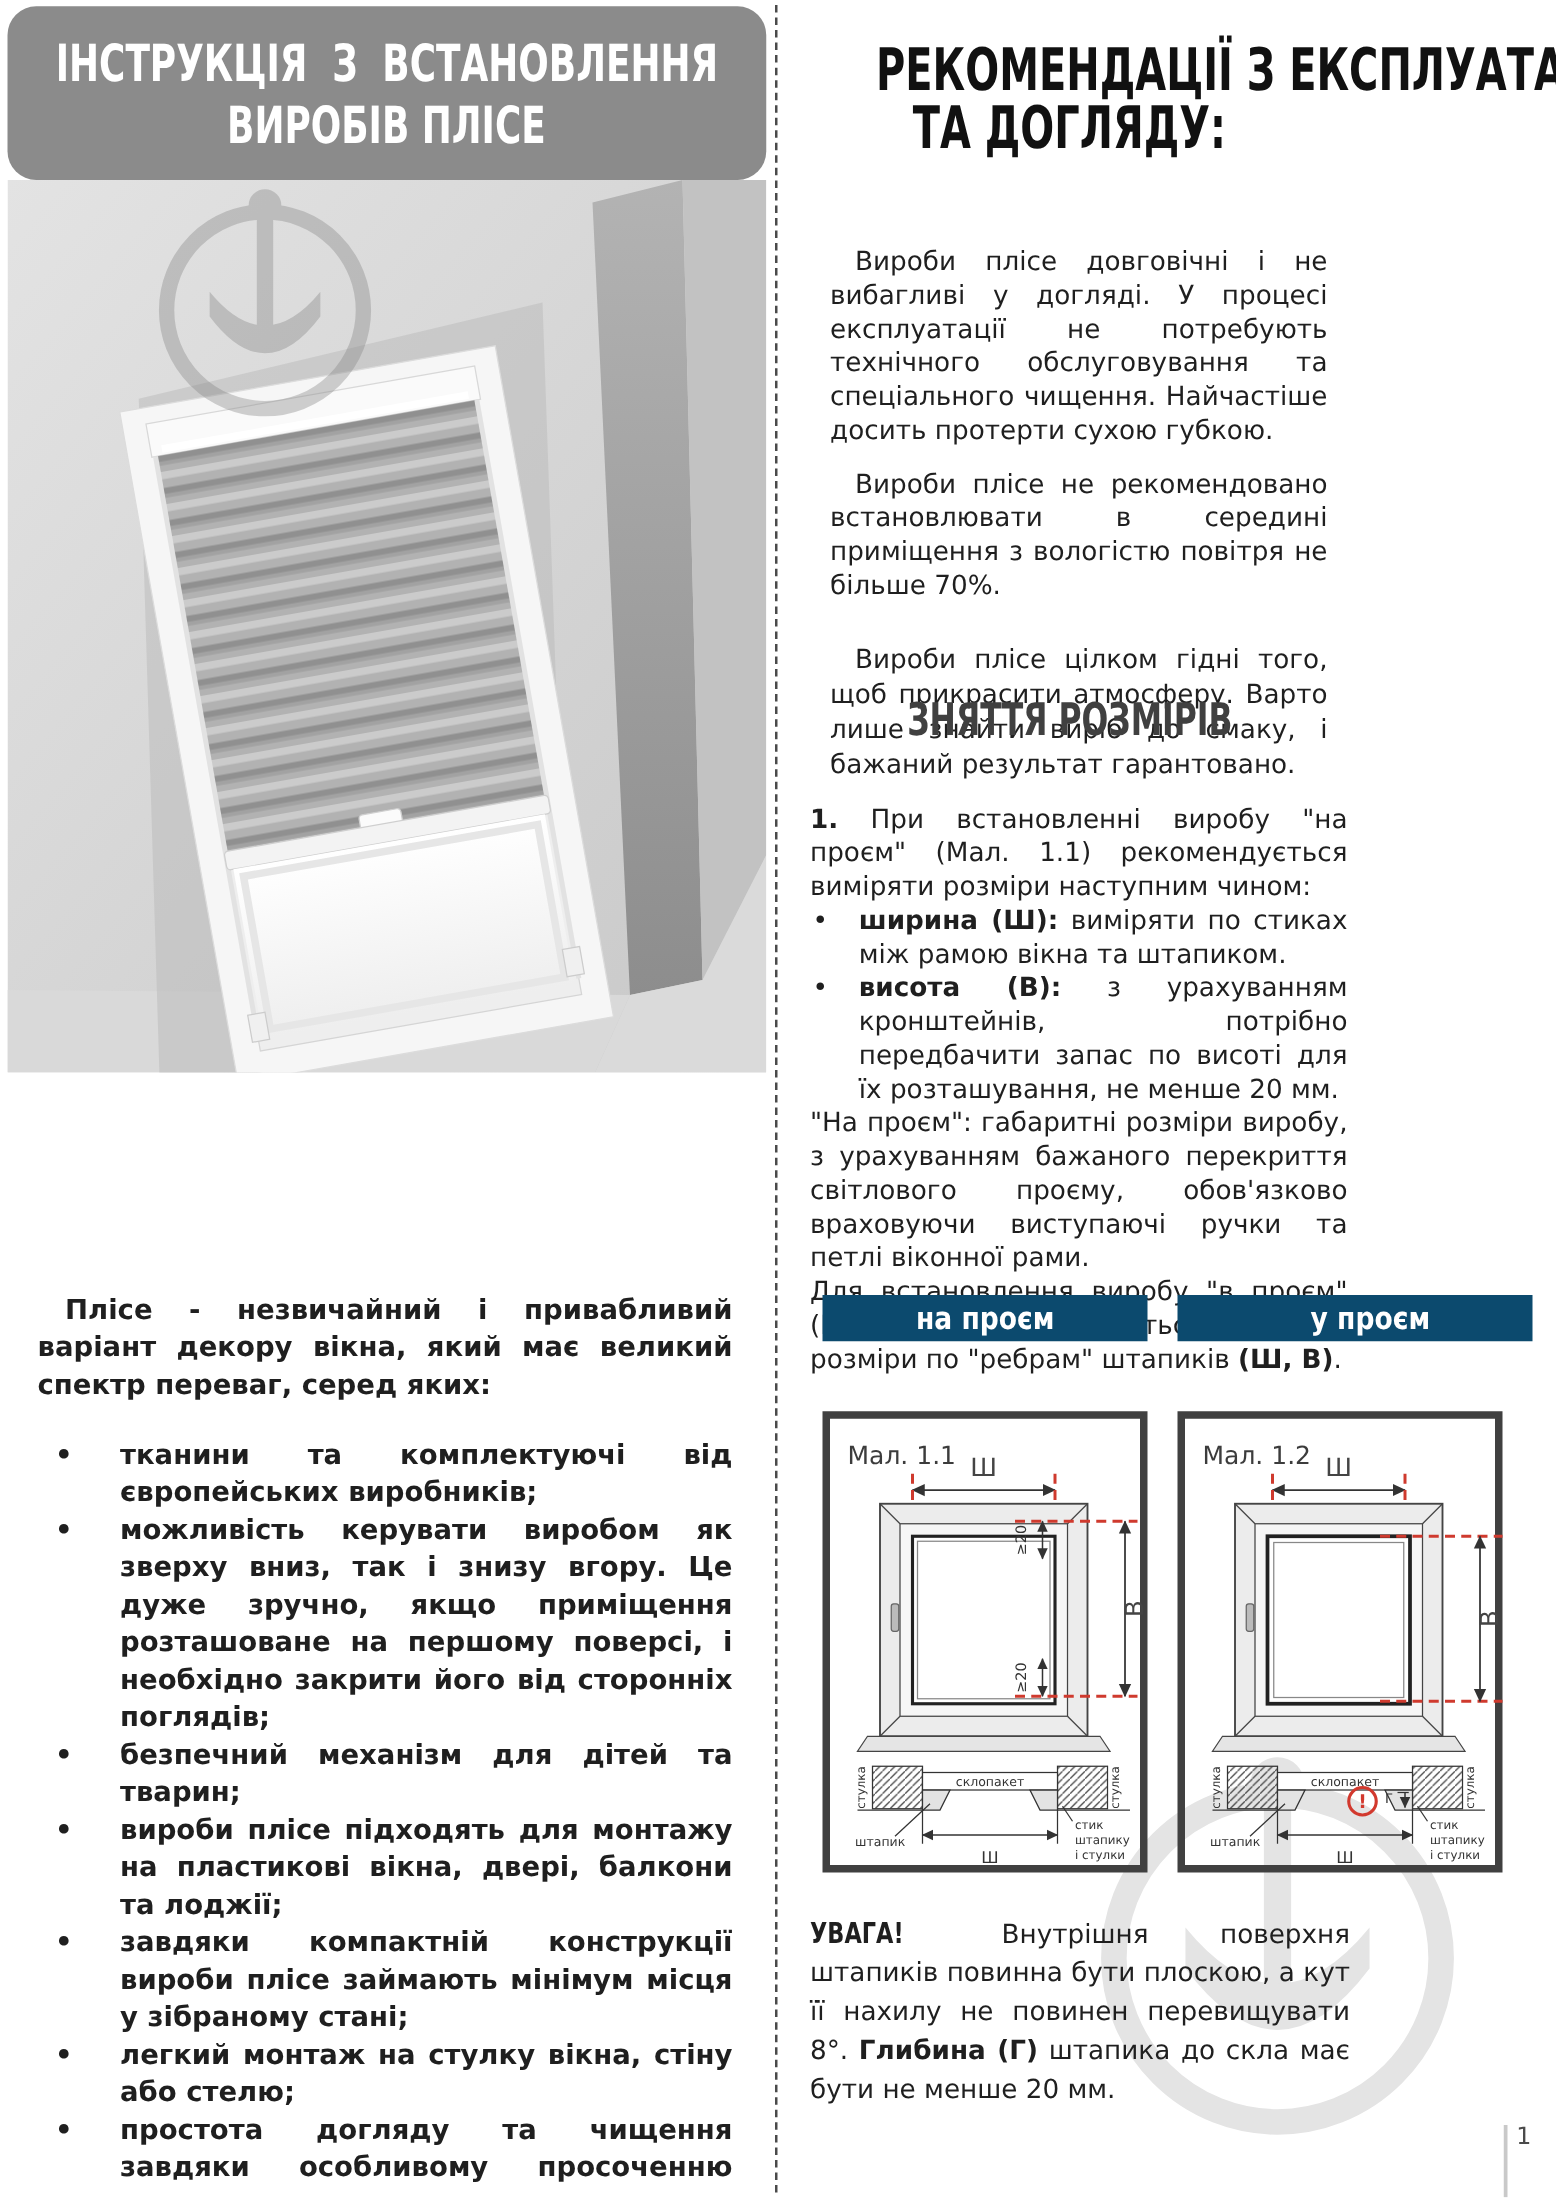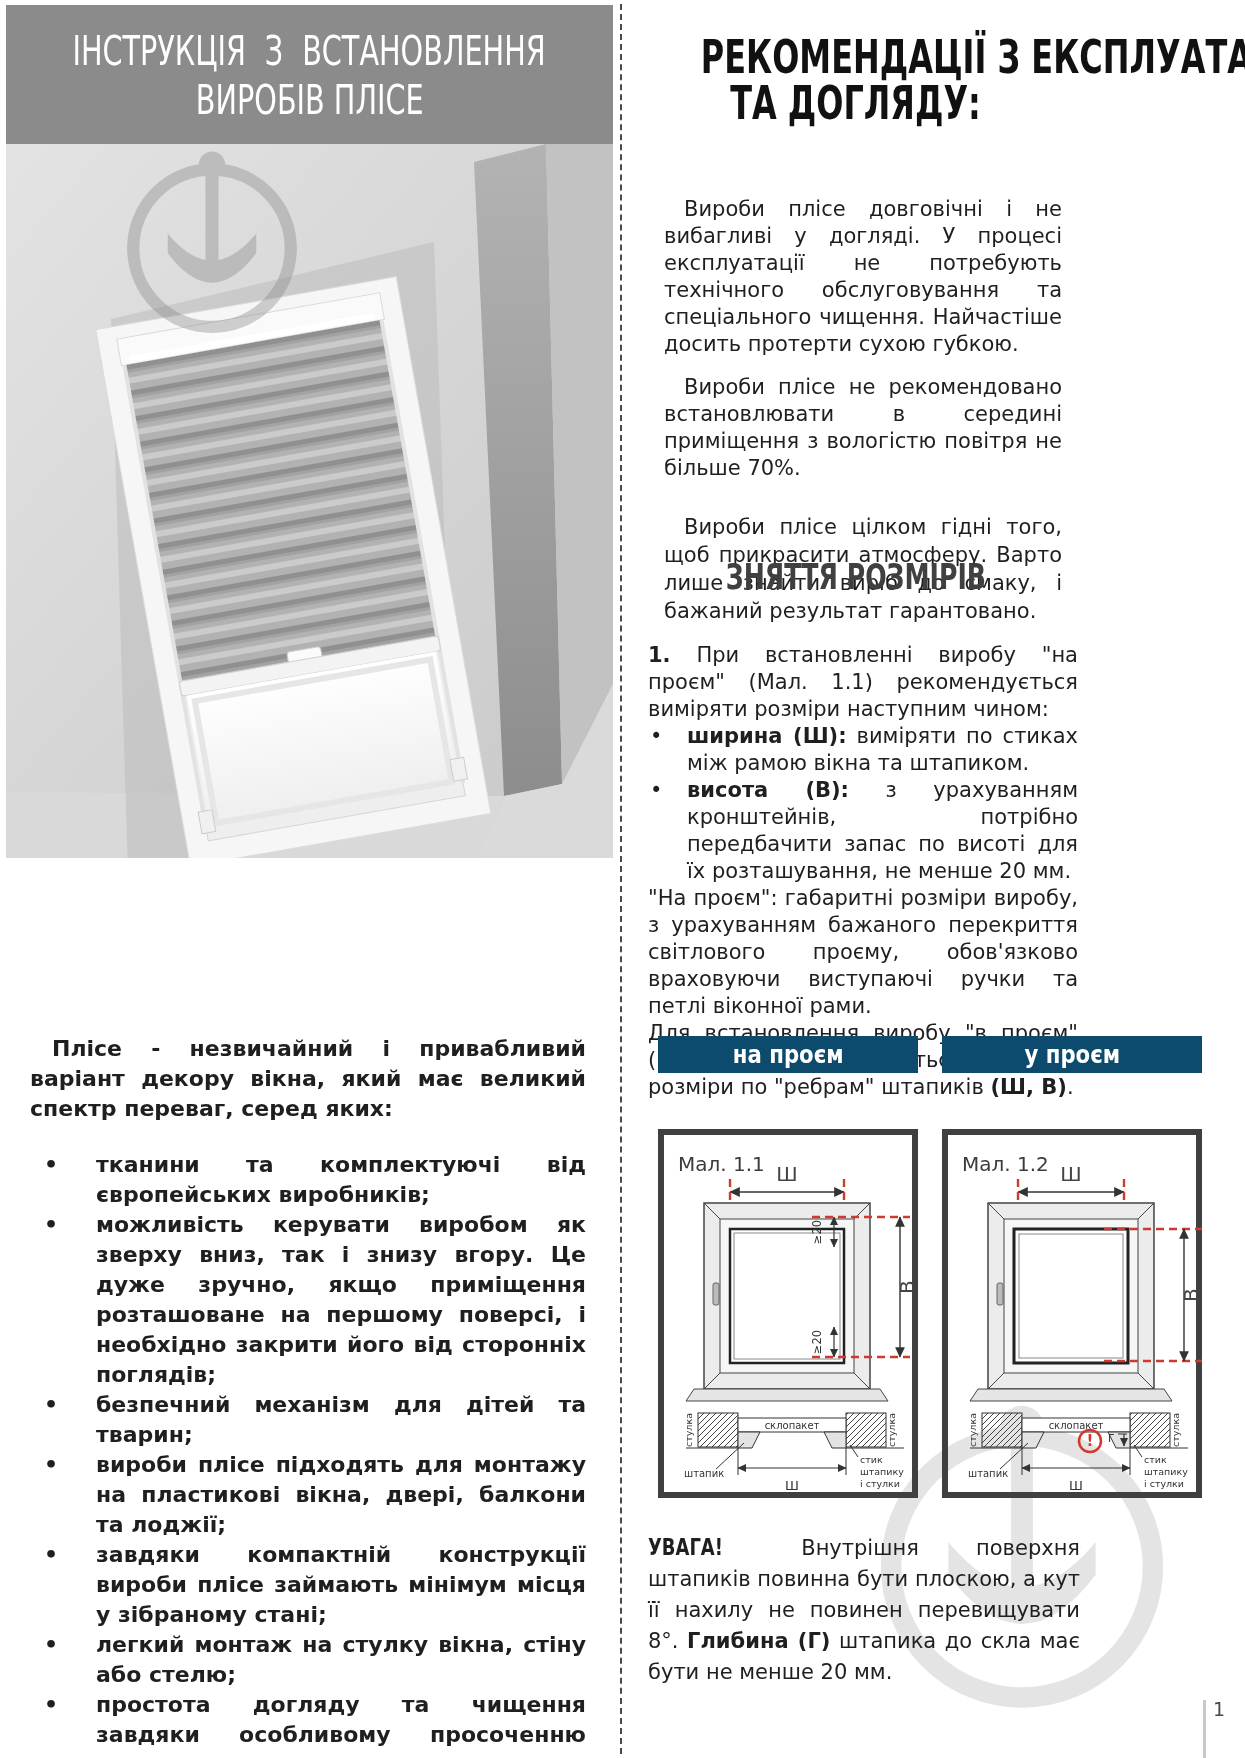--- a/index.html
+++ b/index.html
@@ -2,21 +2,21 @@
 <html><head>
 <meta charset="utf-8">
 <style>
   html,body{margin:0;padding:0;background:#ffffff;}
   .page{position:relative;width:1245px;height:1758px;background:#fff;overflow:hidden;
         font-family:"DejaVu Sans",sans-serif;color:#1f1f1f;}
   .cond{display:inline-block;transform:scaleX(.70);transform-origin:50% 50%;white-space:nowrap;}
   
   .left-header{position:absolute;left:6px;top:5px;width:607px;height:139px;background:#8b8b8b;
       color:#fff;display:flex;flex-direction:column;align-items:center;justify-content:center;
-      font-weight:normal;text-align:center;}
+      font-weight:bold;text-align:center;border-radius:23px;}
   .left-header .l1{font-size:41px;line-height:50px;word-spacing:14px;}
   .left-header .l2{font-size:41px;line-height:48px;}
   .photo{position:absolute;left:6px;top:144px;width:607px;height:714px;}
   .purpose-h{position:absolute;left:6px;top:944px;width:607px;text-align:center;font-weight:bold;font-size:44px;}
   .left-body{position:absolute;left:30px;top:1034px;width:556px;font-size:22px;line-height:30px;text-align:justify;font-weight:bold;}
   .left-body p{margin:0 0 26px 0;text-indent:22px;}
   .blist{list-style:none;margin:0;padding:0;}
   .blist li{position:relative;padding-left:66px;margin:0;}
   .blist li::before{content:"\2022";position:absolute;left:14px;top:0;}
   
@@ -30,21 +30,21 @@
   .care .p3{margin-top:31px;line-height:28px;}
   .sizing-h{position:absolute;left:628px;top:556px;width:455px;text-align:center;font-weight:bold;font-size:36px;color:#404040;}
   .sizing{position:absolute;left:648px;top:642px;width:430px;font-size:21px;line-height:27px;text-align:justify;}
   .sizing p{margin:0;}
   .sizing ul{list-style:none;margin:0;padding:0;}
   .sizing li{position:relative;padding-left:39px;}
   .sizing li::before{content:"\2022";position:absolute;left:2px;top:0;}
   
   .tab{position:absolute;top:1036px;width:260px;height:37px;background:#0c4a6e;color:#fff;
       font-weight:bold;font-size:25px;display:flex;align-items:center;justify-content:center;}
-  .tab.on{left:658px;} .tab.in{left:942px;}
+  .tab.on{left:658px;} .tab.in{left:942px;padding-left:24px;}
   .figbox{position:absolute;top:1129px;width:260px;height:369px;border:6px solid #404040;box-sizing:border-box;background:transparent;}
   .figbox.f1{left:658px;} .figbox.f2{left:942px;}
   .wm2{position:absolute;left:872px;top:1388px;width:300px;height:330px;}
   .attention{position:absolute;left:648px;top:1532px;width:432px;font-size:21px;line-height:31px;text-align:justify;}
   .attention .lbl{font-weight:bold;font-size:23px;display:inline-block;transform:scaleX(.78);transform-origin:0 70%;}
   .pn-rule{position:absolute;left:1203px;top:1700px;width:3px;height:58px;background:#c9c9c9;}
   .pn{position:absolute;left:1213px;top:1698px;font-size:19px;color:#4a4a4a;}
   svg text{font-family:"DejaVu Sans",sans-serif;}
 </style>
 </head>

